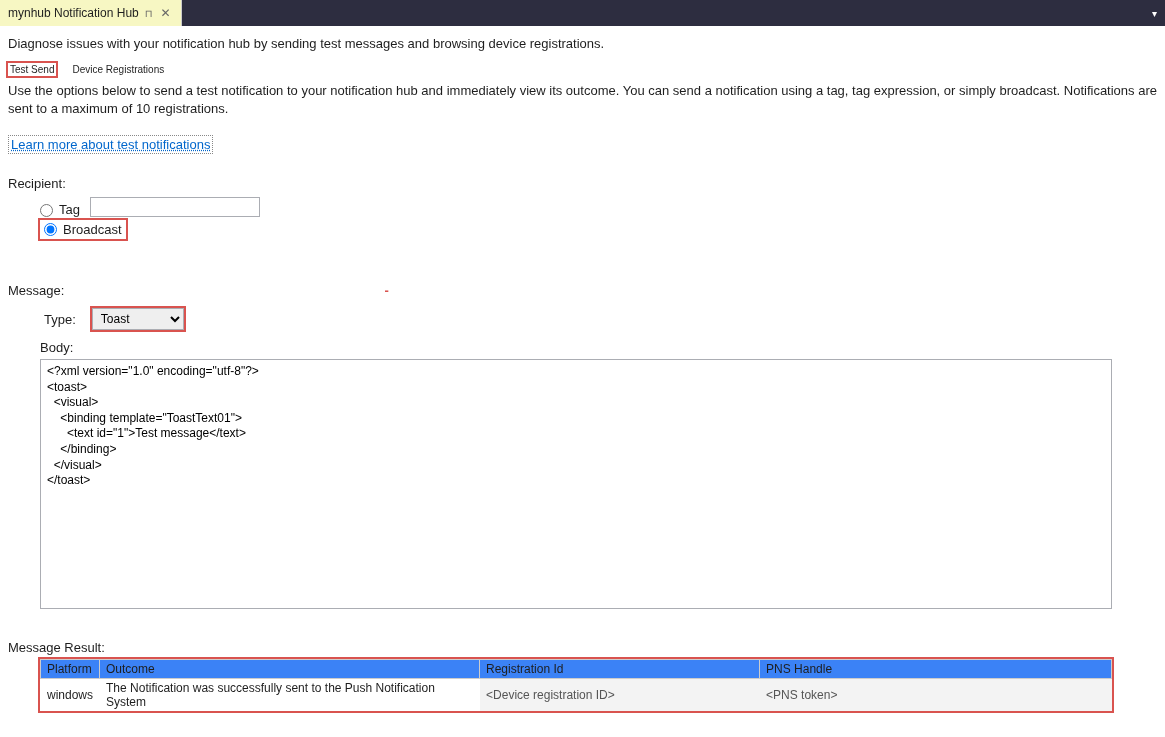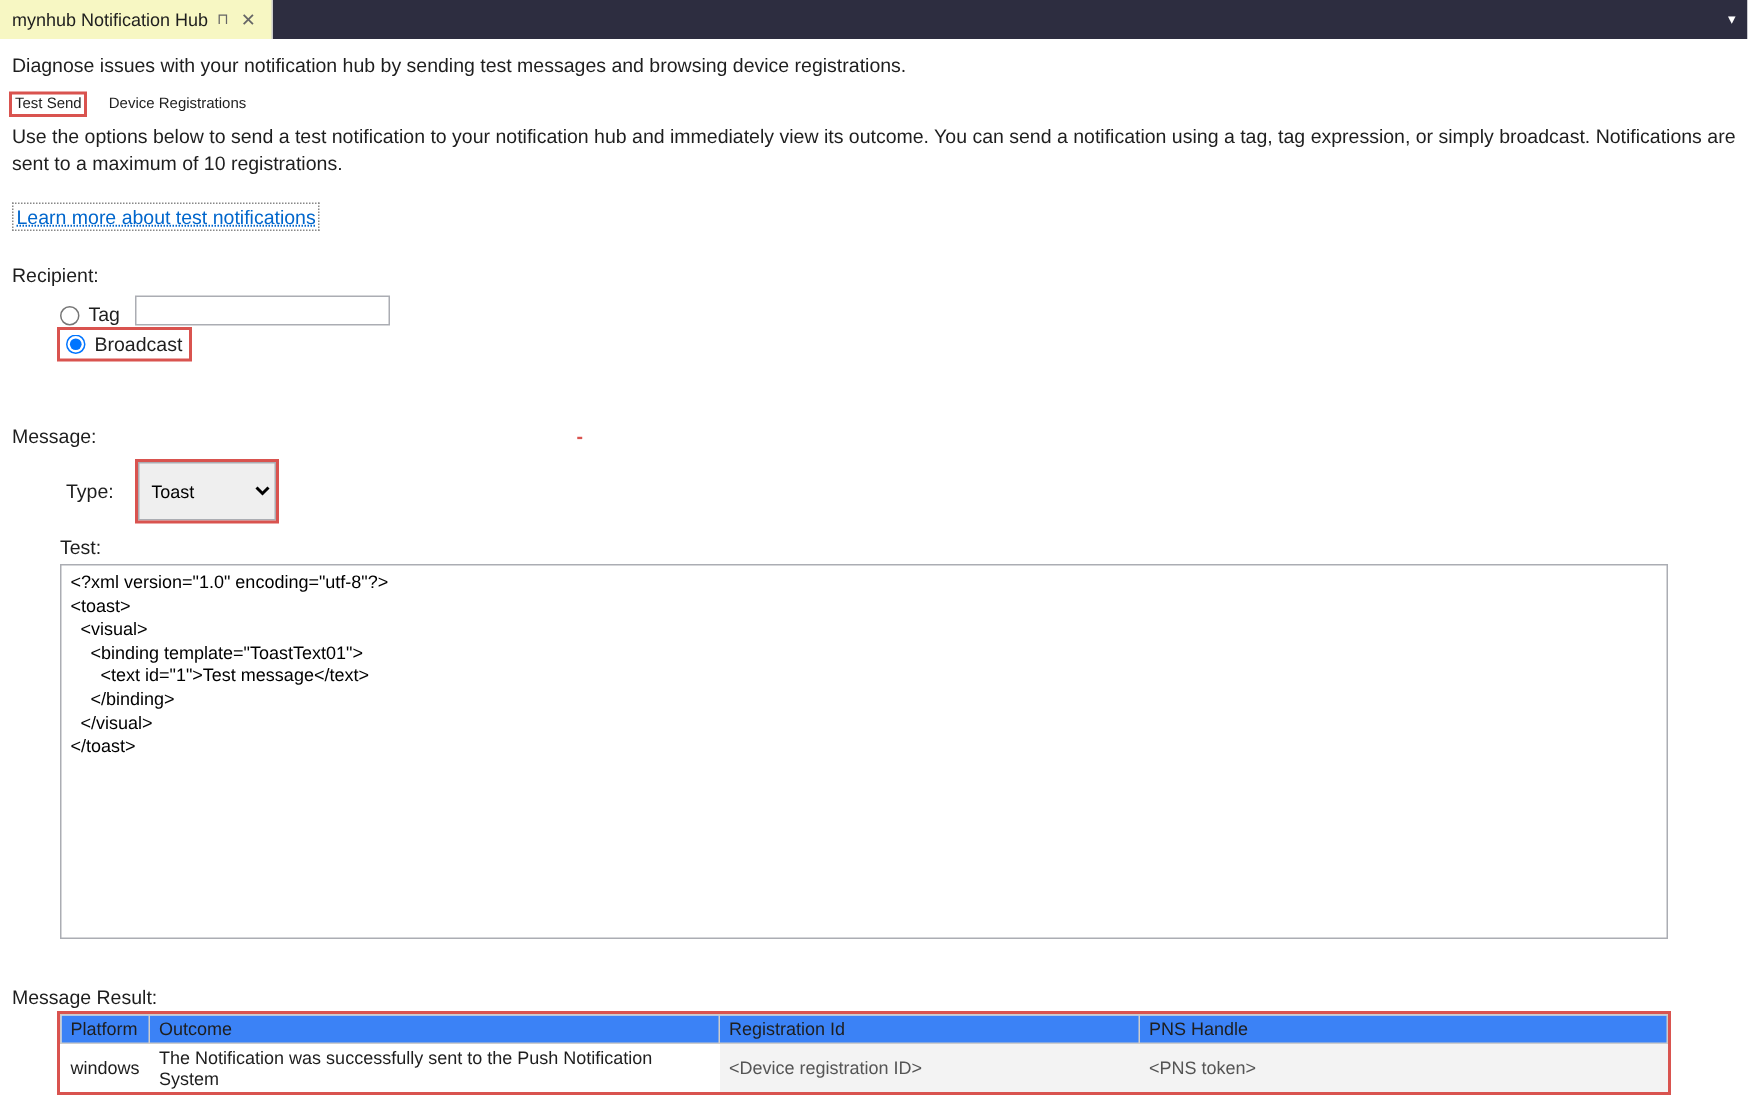--- a/index.html
+++ b/index.html
@@ -29,21 +29,21 @@
     .radio-row input[type=radio] { cursor: pointer; }
     .radio-row input[type=text] { width: 170px; height: 20px; border: 1px solid #abadb3; padding: 0 3px; font-size: 12px; margin-left: 4px; }
     .broadcast-hl { display:inline-flex; align-items:center; gap:6px; outline:2px solid #d9534f; padding: 2px 4px; }
     
     .message-area { margin-top: 22px; }
     .msg-header { display:flex; align-items:baseline; }
     .red-dash { color:#d9534f; font-weight:bold; margin-left: 320px; }
     
     .type-row { margin-left: 36px; margin-top: 6px; display:flex; align-items:center; gap: 16px; }
     .type-select-wrap { outline: 2px solid #d9534f; display:inline-block; }
-    .type-select-wrap select { width: 92px; height: 39px; font-size: 12px; background:#efefef; border:1px solid #abadb3; cursor:pointer; padding-left:4px; }
+    .type-select-wrap select { width: 92px; height: 22px; font-size: 12px; background:#efefef; border:1px solid #abadb3; cursor:pointer; padding-left:4px; }
     
     .body-label { margin-left: 32px; margin-top: 10px; display:block; }
     .body-text { margin-left: 32px; margin-top: 4px; width: 1072px; height: 250px; border: 1px solid #abadb3; padding: 4px 6px; font-family: 'Segoe UI', sans-serif; font-size: 12px; line-height: 1.3; resize: none; white-space: pre; overflow:auto; }
     
     .send-row { margin-left: 32px; margin-top: 8px; }
     .send-btn-wrap { display:inline-block; outline: 2px solid #d9534f; }
     .send-btn { width: 70px; height: 22px; background: #dddddd; border: 1px solid #8e8e8e; font-size: 12px; cursor:pointer; }
     
     .result-label { margin-top: 28px; margin-bottom: 4px; }
     .result-table-wrap { margin-left: 32px; width: 1072px; outline: 2px solid #d9534f; }
@@ -100,21 +100,21 @@
     
     <div class="type-row">
       <span>Type:</span>
       <span class="type-select-wrap">
         <select>
           <option>Toast</option>
         </select>
       </span>
     </div>
     
-    <span class="body-label">Test:</span>
+    <span class="body-label">Body:</span>
     <textarea class="body-text" style="">&lt;?xml version="1.0" encoding="utf-8"?&gt;
 &lt;toast&gt;
   &lt;visual&gt;
     &lt;binding template="ToastText01"&gt;
       &lt;text id="1"&gt;Test message&lt;/text&gt;
     &lt;/binding&gt;
   &lt;/visual&gt;
 &lt;/toast&gt;</textarea>
     
   </div>

